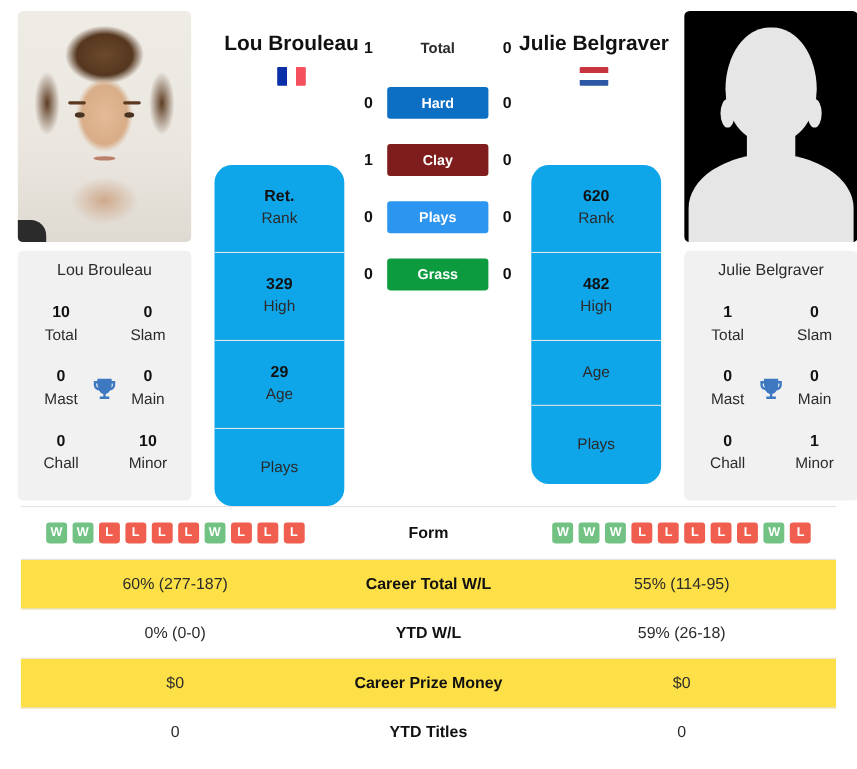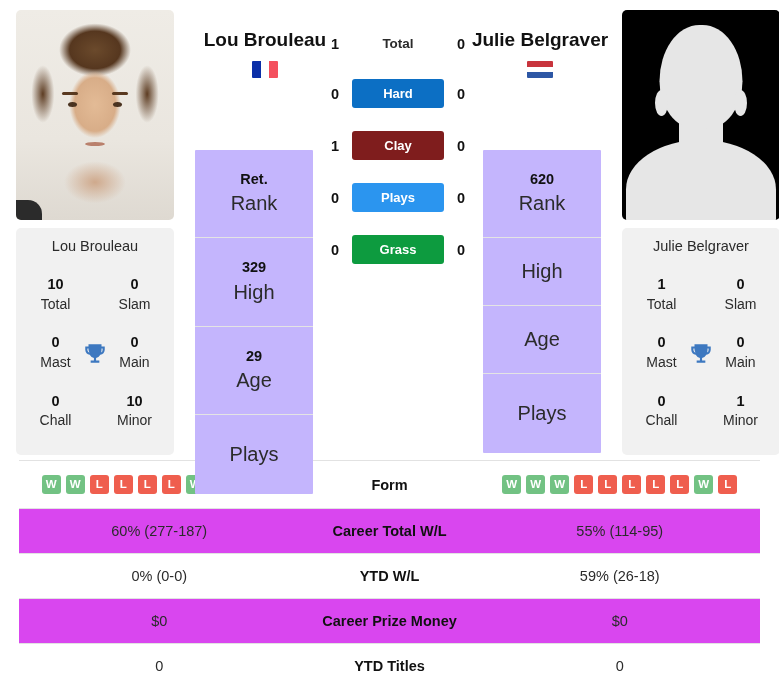--- a/index.html
+++ b/index.html
@@ -178,40 +178,40 @@
     transform: translate(-50%, -50%);
     width: 26px;
     height: 26px;
   }
 
   
   .rank-card {
     width: 118px;
     flex: 0 0 118px;
     margin-top: 140px;
-    background: #c4b5fd;
-    border-radius: 1px;
+    background: #0ea5e9;
+    border-radius: 16px;
     overflow: hidden;
   }
   .rank-card.left  { margin-left: 20px; }
   .rank-card.right { margin-right: 20px; }
   .rank-row {
     text-align: center;
     padding: 19px 0 20px 0;
     border-bottom: 1px solid #e4e4e4;
   }
   .rank-row:last-child { border-bottom: none; }
   .rank-num {
     font-size: 14.5px;
     font-weight: bold;
     color: #111;
     line-height: 1.4;
   }
   .rank-lbl {
-    font-size: 20px;
+    font-size: 14px;
     color: #2b2b2b;
     line-height: 1.4;
   }
   .rank-row.plays { padding: 25px 0 26px 0; }
 
   
   .center-col {
     flex: 1 1 auto;
     display: flex;
     flex-direction: column;
@@ -282,21 +282,21 @@
   .top-wrap { position: relative; }
 
   
   .stats-table {
     width: 741px;
     margin: 0 auto;
     border-collapse: collapse;
     table-layout: fixed;
   }
   .stats-table tr { border-top: 1px solid #e2e2e2; }
-  .stats-table tr.shaded { background: #d946ef; }
+  .stats-table tr.shaded { background: #fde047; }
   .stats-table td {
     padding: 14px 0;
     text-align: center;
     font-size: 14.5px;
     color: #2b2b2b;
     vertical-align: middle;
   }
   .stats-table td.mid {
     font-weight: bold;
     color: #111;
@@ -427,20 +427,21 @@
         <span class="score-r">0</span>
       </div>
     </div>
 
     <div class="rank-card right">
       <div class="rank-row">
         <div class="rank-num">620</div>
         <div class="rank-lbl">Rank</div>
       </div>
       <div class="rank-row">
+        <div class="rank-num">482</div>
         <div class="rank-lbl">High</div>
       </div>
       <div class="rank-row">
         <div class="rank-lbl">Age</div>
       </div>
       <div class="rank-row plays">
         <div class="rank-lbl">Plays</div>
       </div>
     </div>
 

